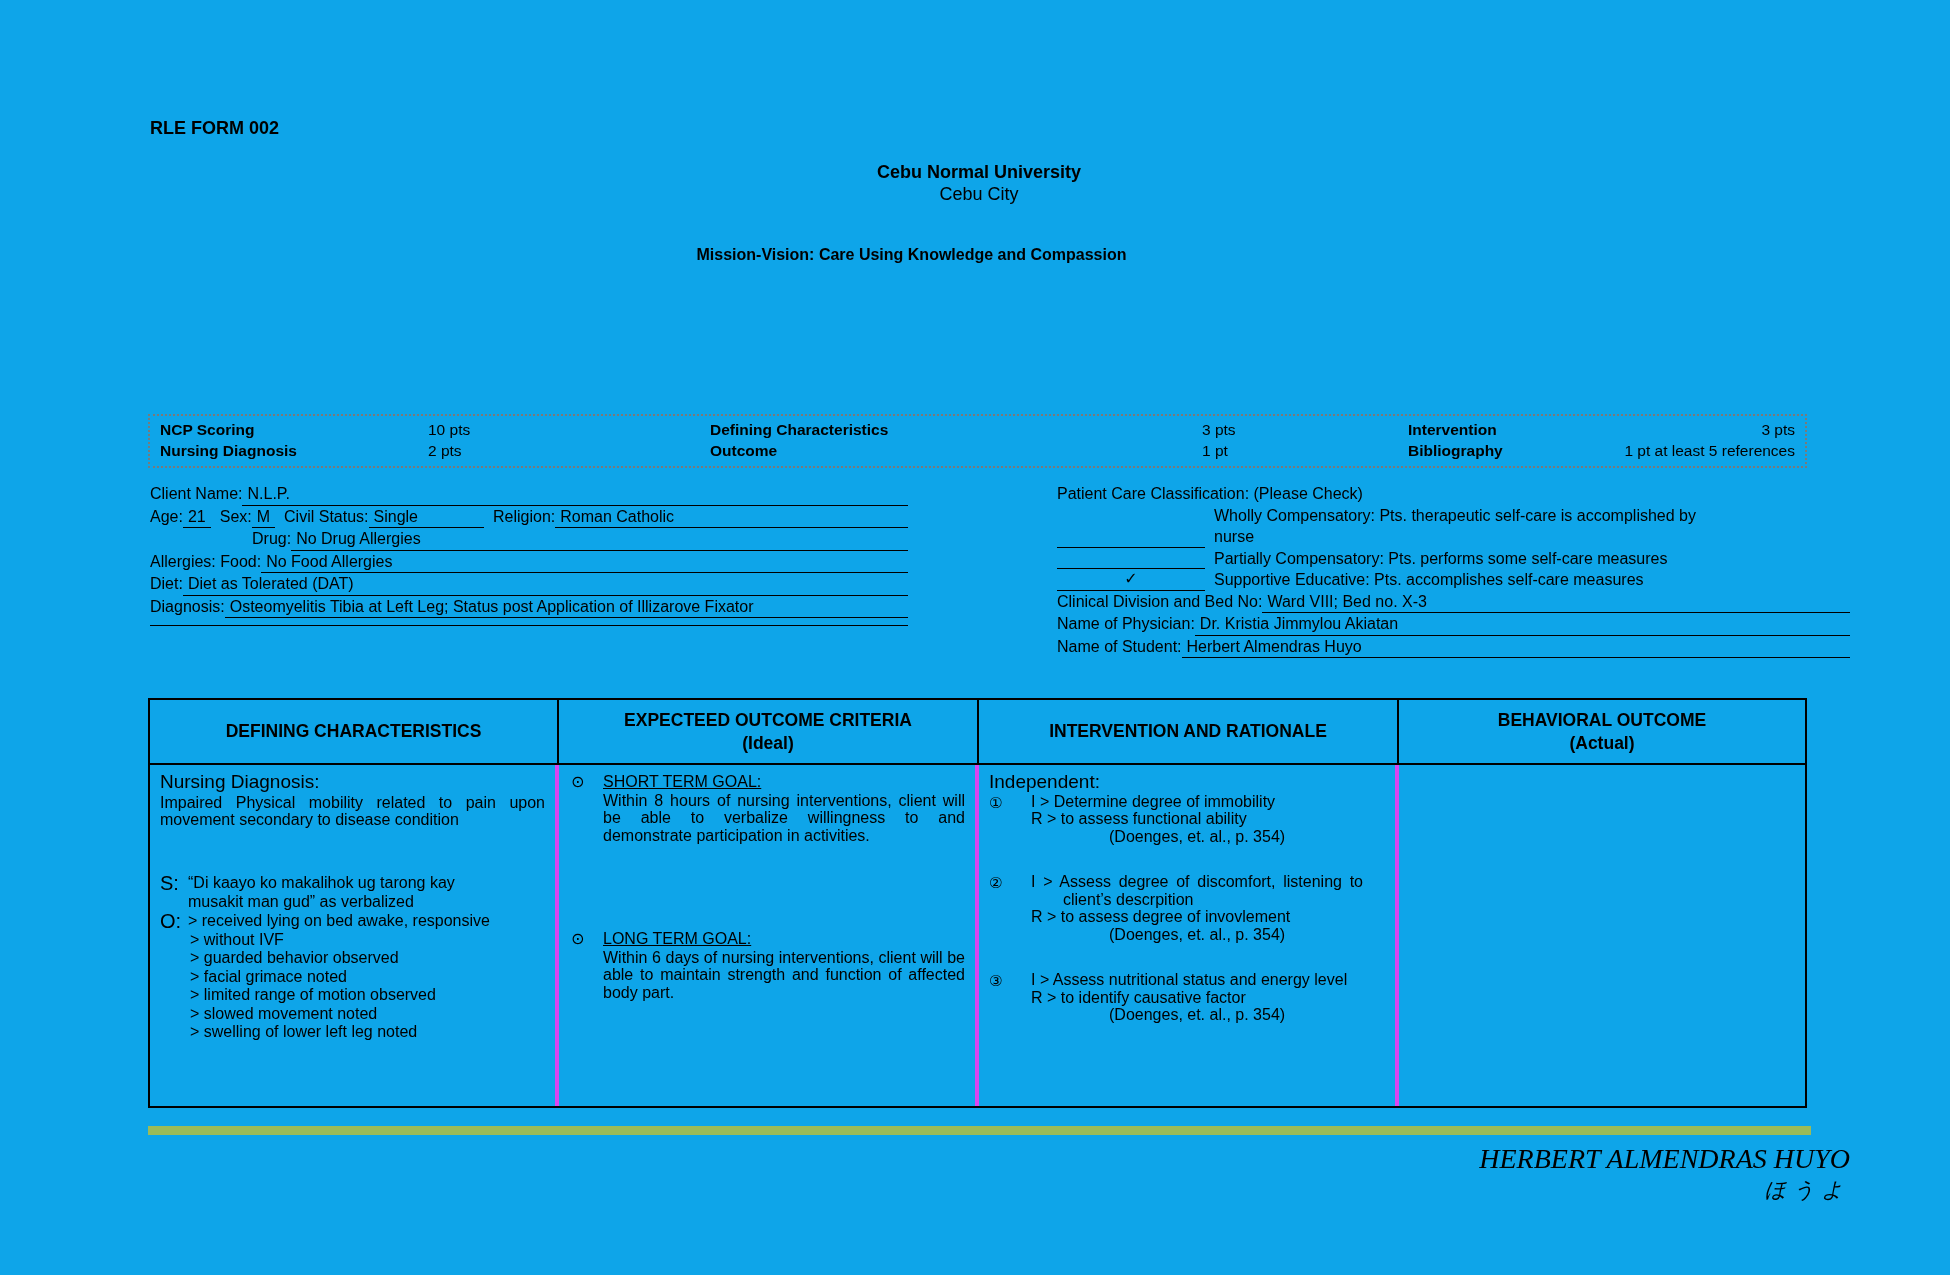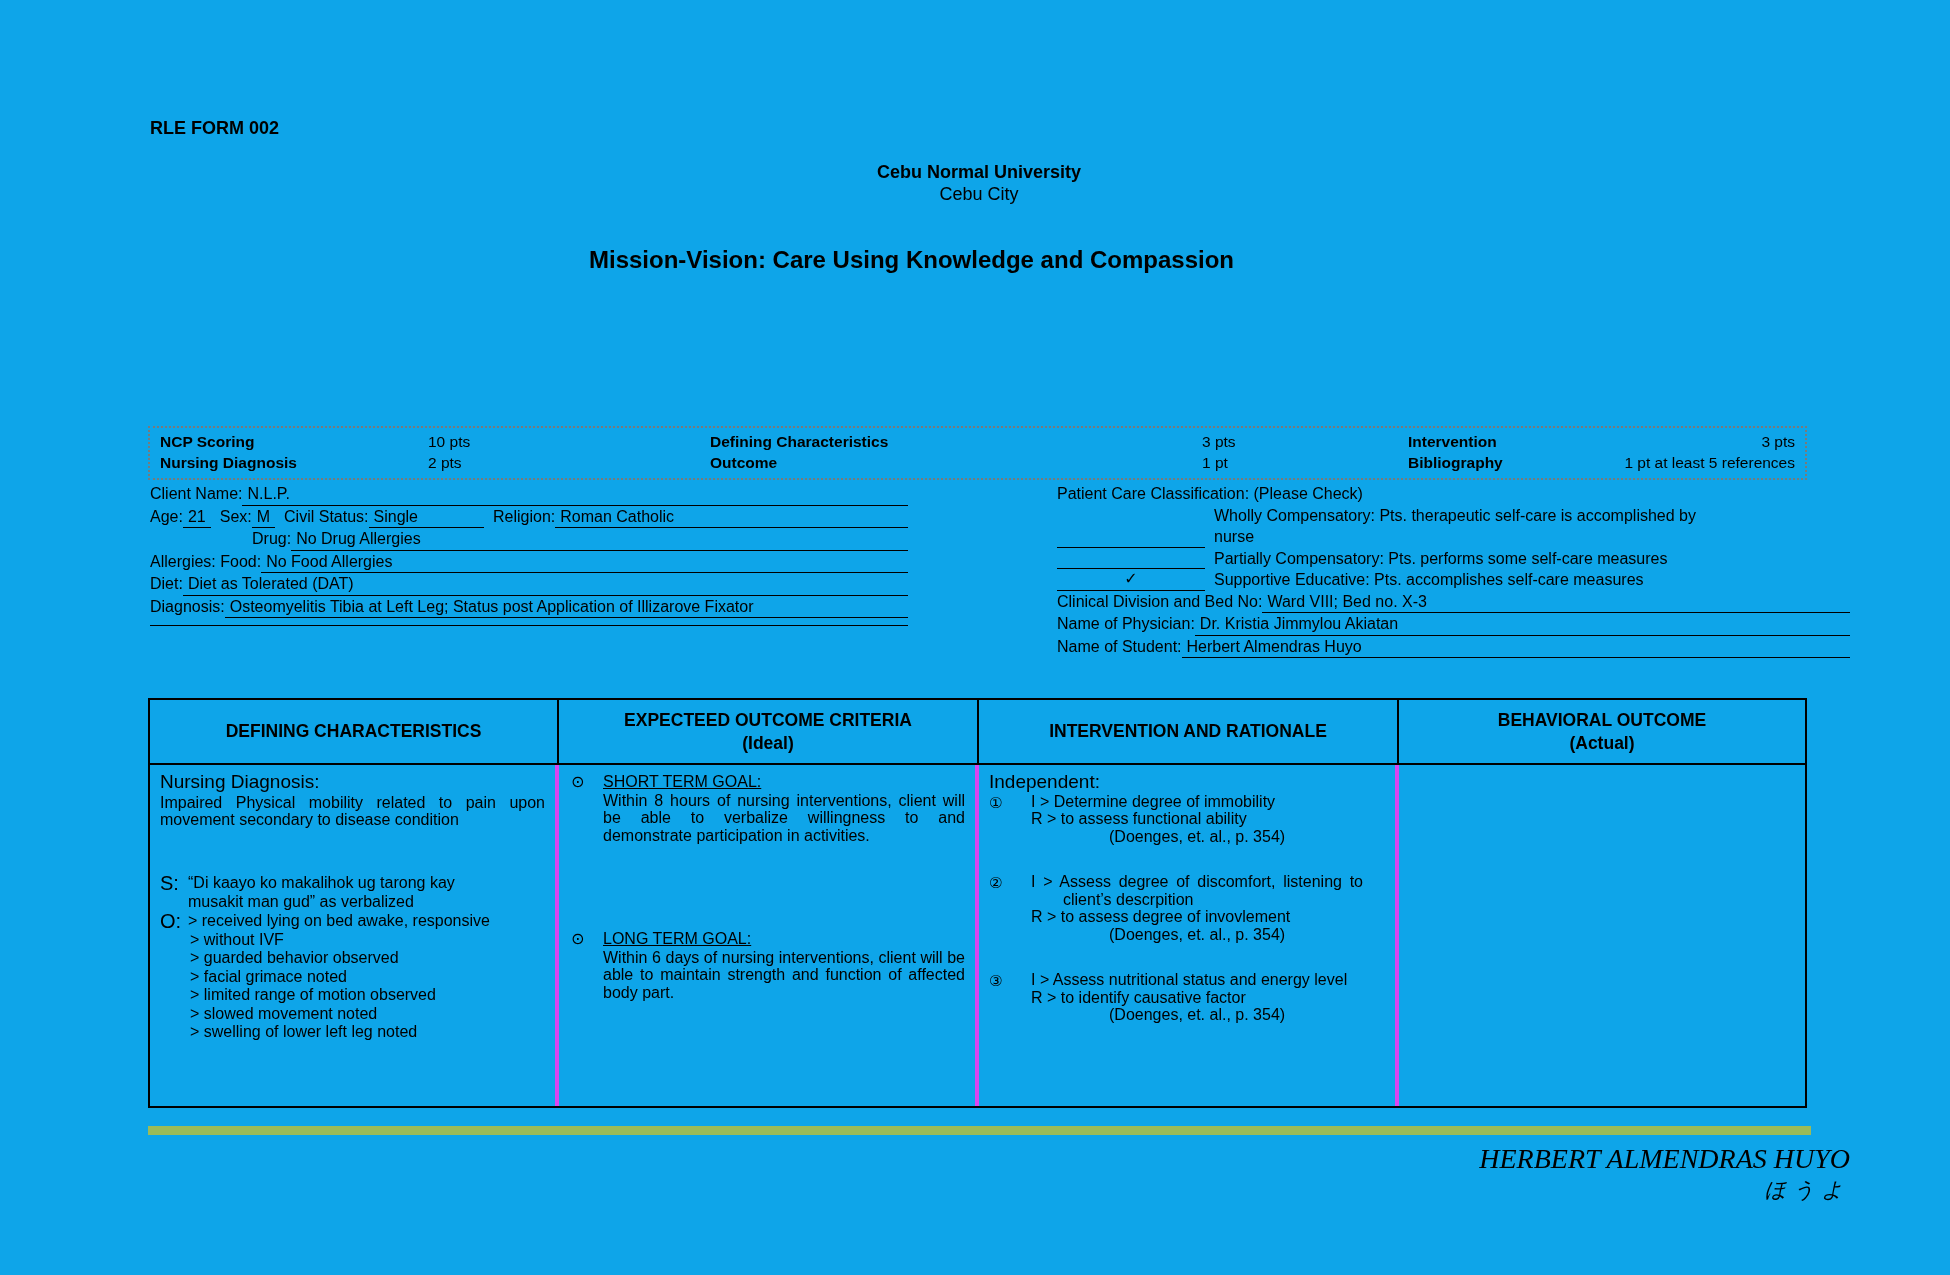--- a/index.html
+++ b/index.html
@@ -9,26 +9,26 @@
     font-family:"Liberation Sans","DejaVu Sans",sans-serif; color:#000;
     overflow:hidden; margin:0 auto;
   }
   .bold { font-weight:bold; }
 
   .form-id { position:absolute; left:150px; top:118px; font-size:18px; font-weight:bold; }
 
   .letterhead { position:absolute; left:4px; top:161px; width:1950px; text-align:center;
     font-size:18px; line-height:22px; }
   .mission { position:absolute; left:0; top:246px; width:1823px; text-align:center;
-    font-size:24px; font-weight:bold; }
+    font-size:16px; font-weight:bold; }
   .doc-title { position:absolute; left:0; top:288px; width:1950px; text-align:center;
     font-size:18px; font-weight:bold; }
 
   
-  .scoring { position:absolute; left:148px; top:426px; width:1659px;
+  .scoring { position:absolute; left:148px; top:414px; width:1659px;
     border:2px dotted #7a7a7a; padding:3px 10px 5px 10px; font-size:15.5px; line-height:21px; }
   .sc-row { display:flex; }
   .sc-c1 { width:268px; font-weight:bold; }
   .sc-c2 { width:282px; }
   .sc-c3 { width:492px; font-weight:bold; }
   .sc-c4 { width:206px; }
   .sc-c5 { width:212px; font-weight:bold; }
   .sc-c6 { flex:1; text-align:right; }
 
   

